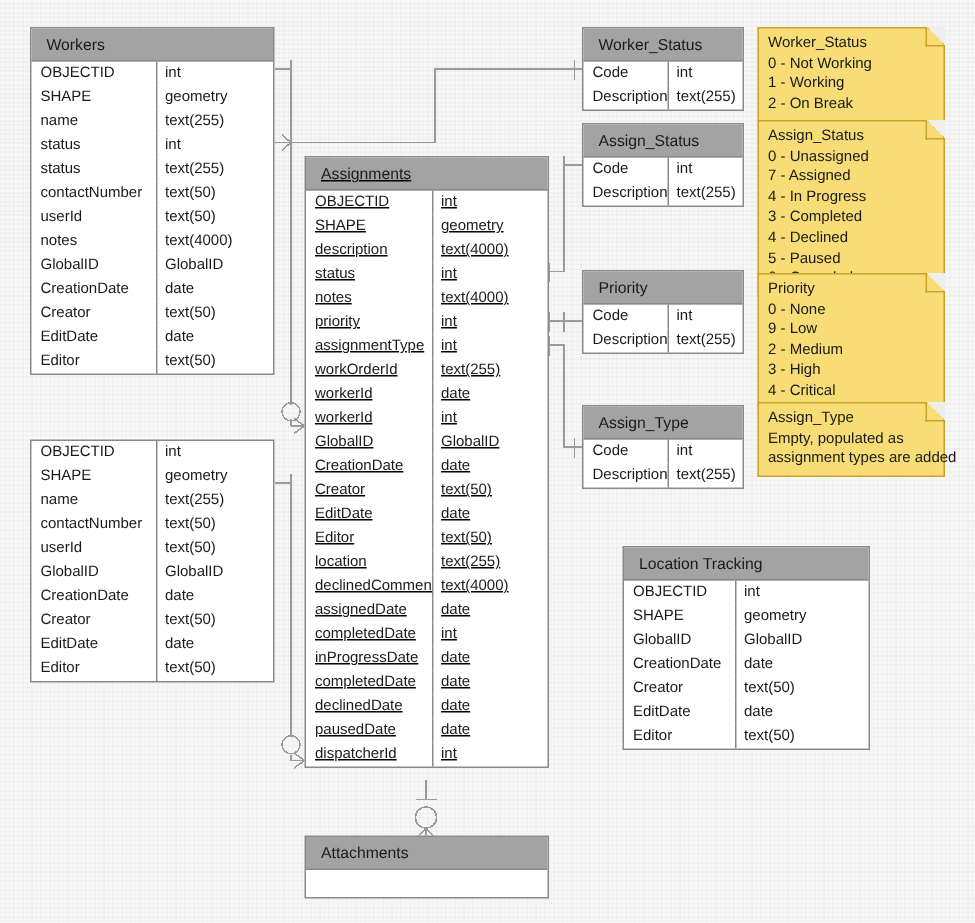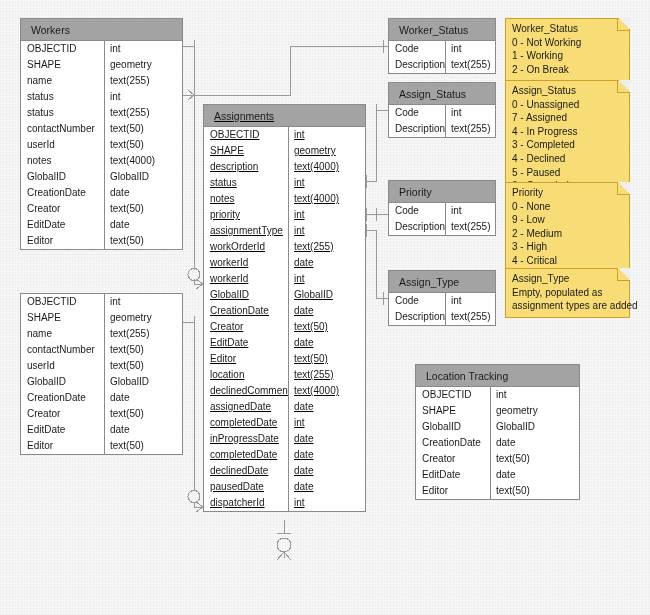--- a/index.html
+++ b/index.html
@@ -454,20 +454,29 @@
           <span class="fname">EditDate</span>
           <span class="ftype">date</span>
         </div>
       <div class="erow">
           <span class="fname">Editor</span>
           <span class="ftype">text(50)</span>
         </div>
     </div>
   </div>
 
+  <div class="entity" style="left:203px; top:557px; width:163px;">
+    <div class="ehead">Attachments</div>
+    <div class="ebody">
+      <div class="erow blank">
+          <span class="fname"></span>
+          <span class="ftype"></span>
+        </div>
+    </div>
+  </div>
 
   <div class="note" style="left:505px; top:18px; width:125px;">
     <span class="fold"></span>
     <div class="ntitle">Worker_Status</div>
     <div class="nline">0 - Not Working</div>
     <div class="nline">1 - Working</div>
     <div class="nline">2 - On Break</div>
   </div>
 
   <div class="note" style="left:505px; top:80px; width:125px;">

